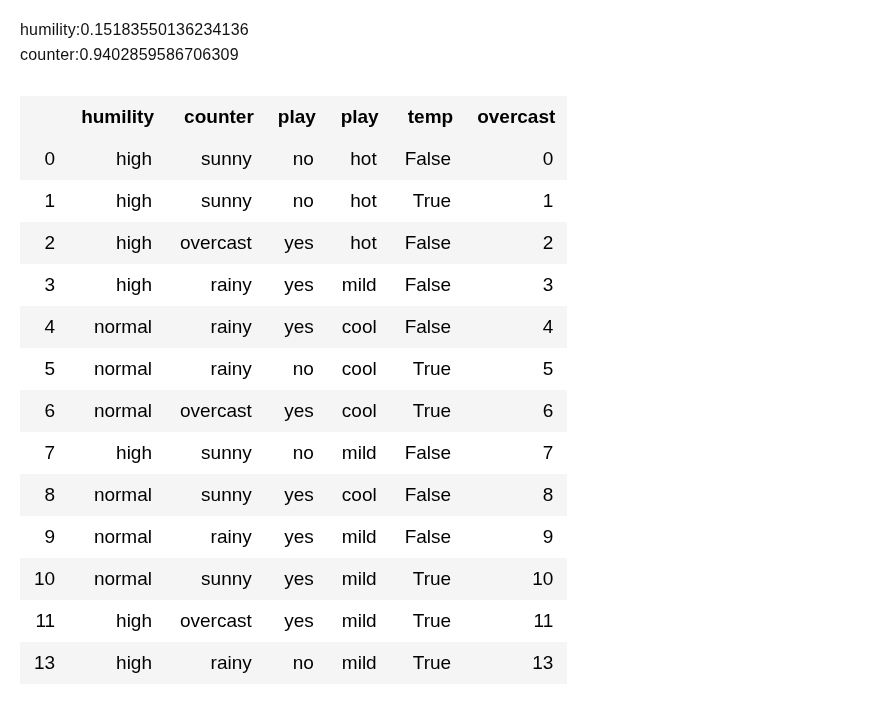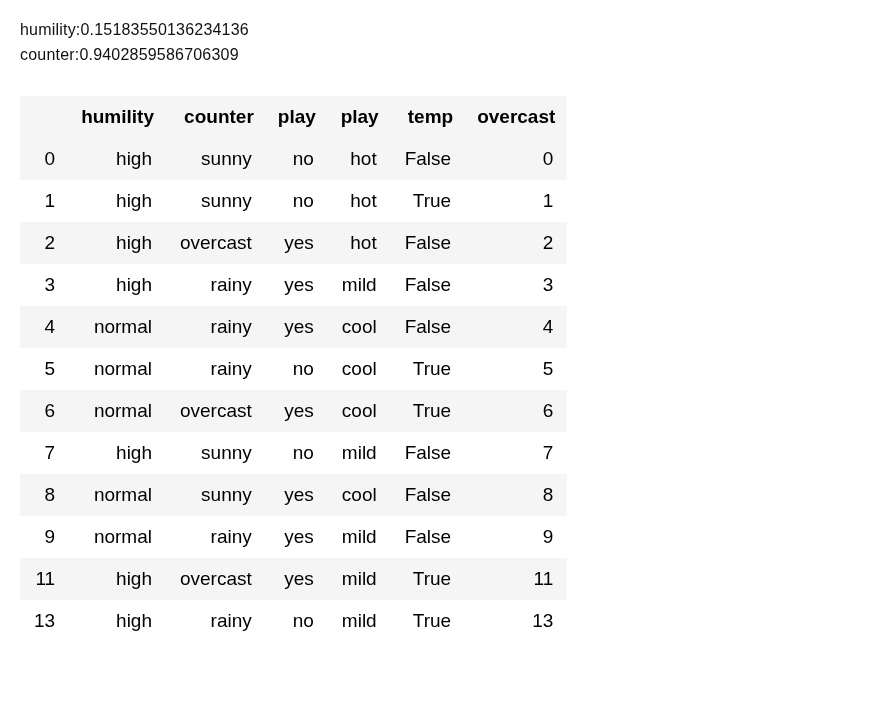--- a/index.html
+++ b/index.html
@@ -168,20 +168,29 @@
       <tr>
         <th class="rowhead">9</th>
         <td>normal</td>
         <td>rainy</td>
         <td>yes</td>
         <td>mild</td>
         <td>False</td>
         <td>9</td>
       </tr>
       <tr>
+        <th class="rowhead">10</th>
+        <td>normal</td>
+        <td>sunny</td>
+        <td>yes</td>
+        <td>mild</td>
+        <td>True</td>
+        <td>10</td>
+      </tr>
+      <tr>
         <th class="rowhead">11</th>
         <td>high</td>
         <td>overcast</td>
         <td>yes</td>
         <td>mild</td>
         <td>True</td>
         <td>11</td>
       </tr>
       <tr>
         <th class="rowhead">13</th>

